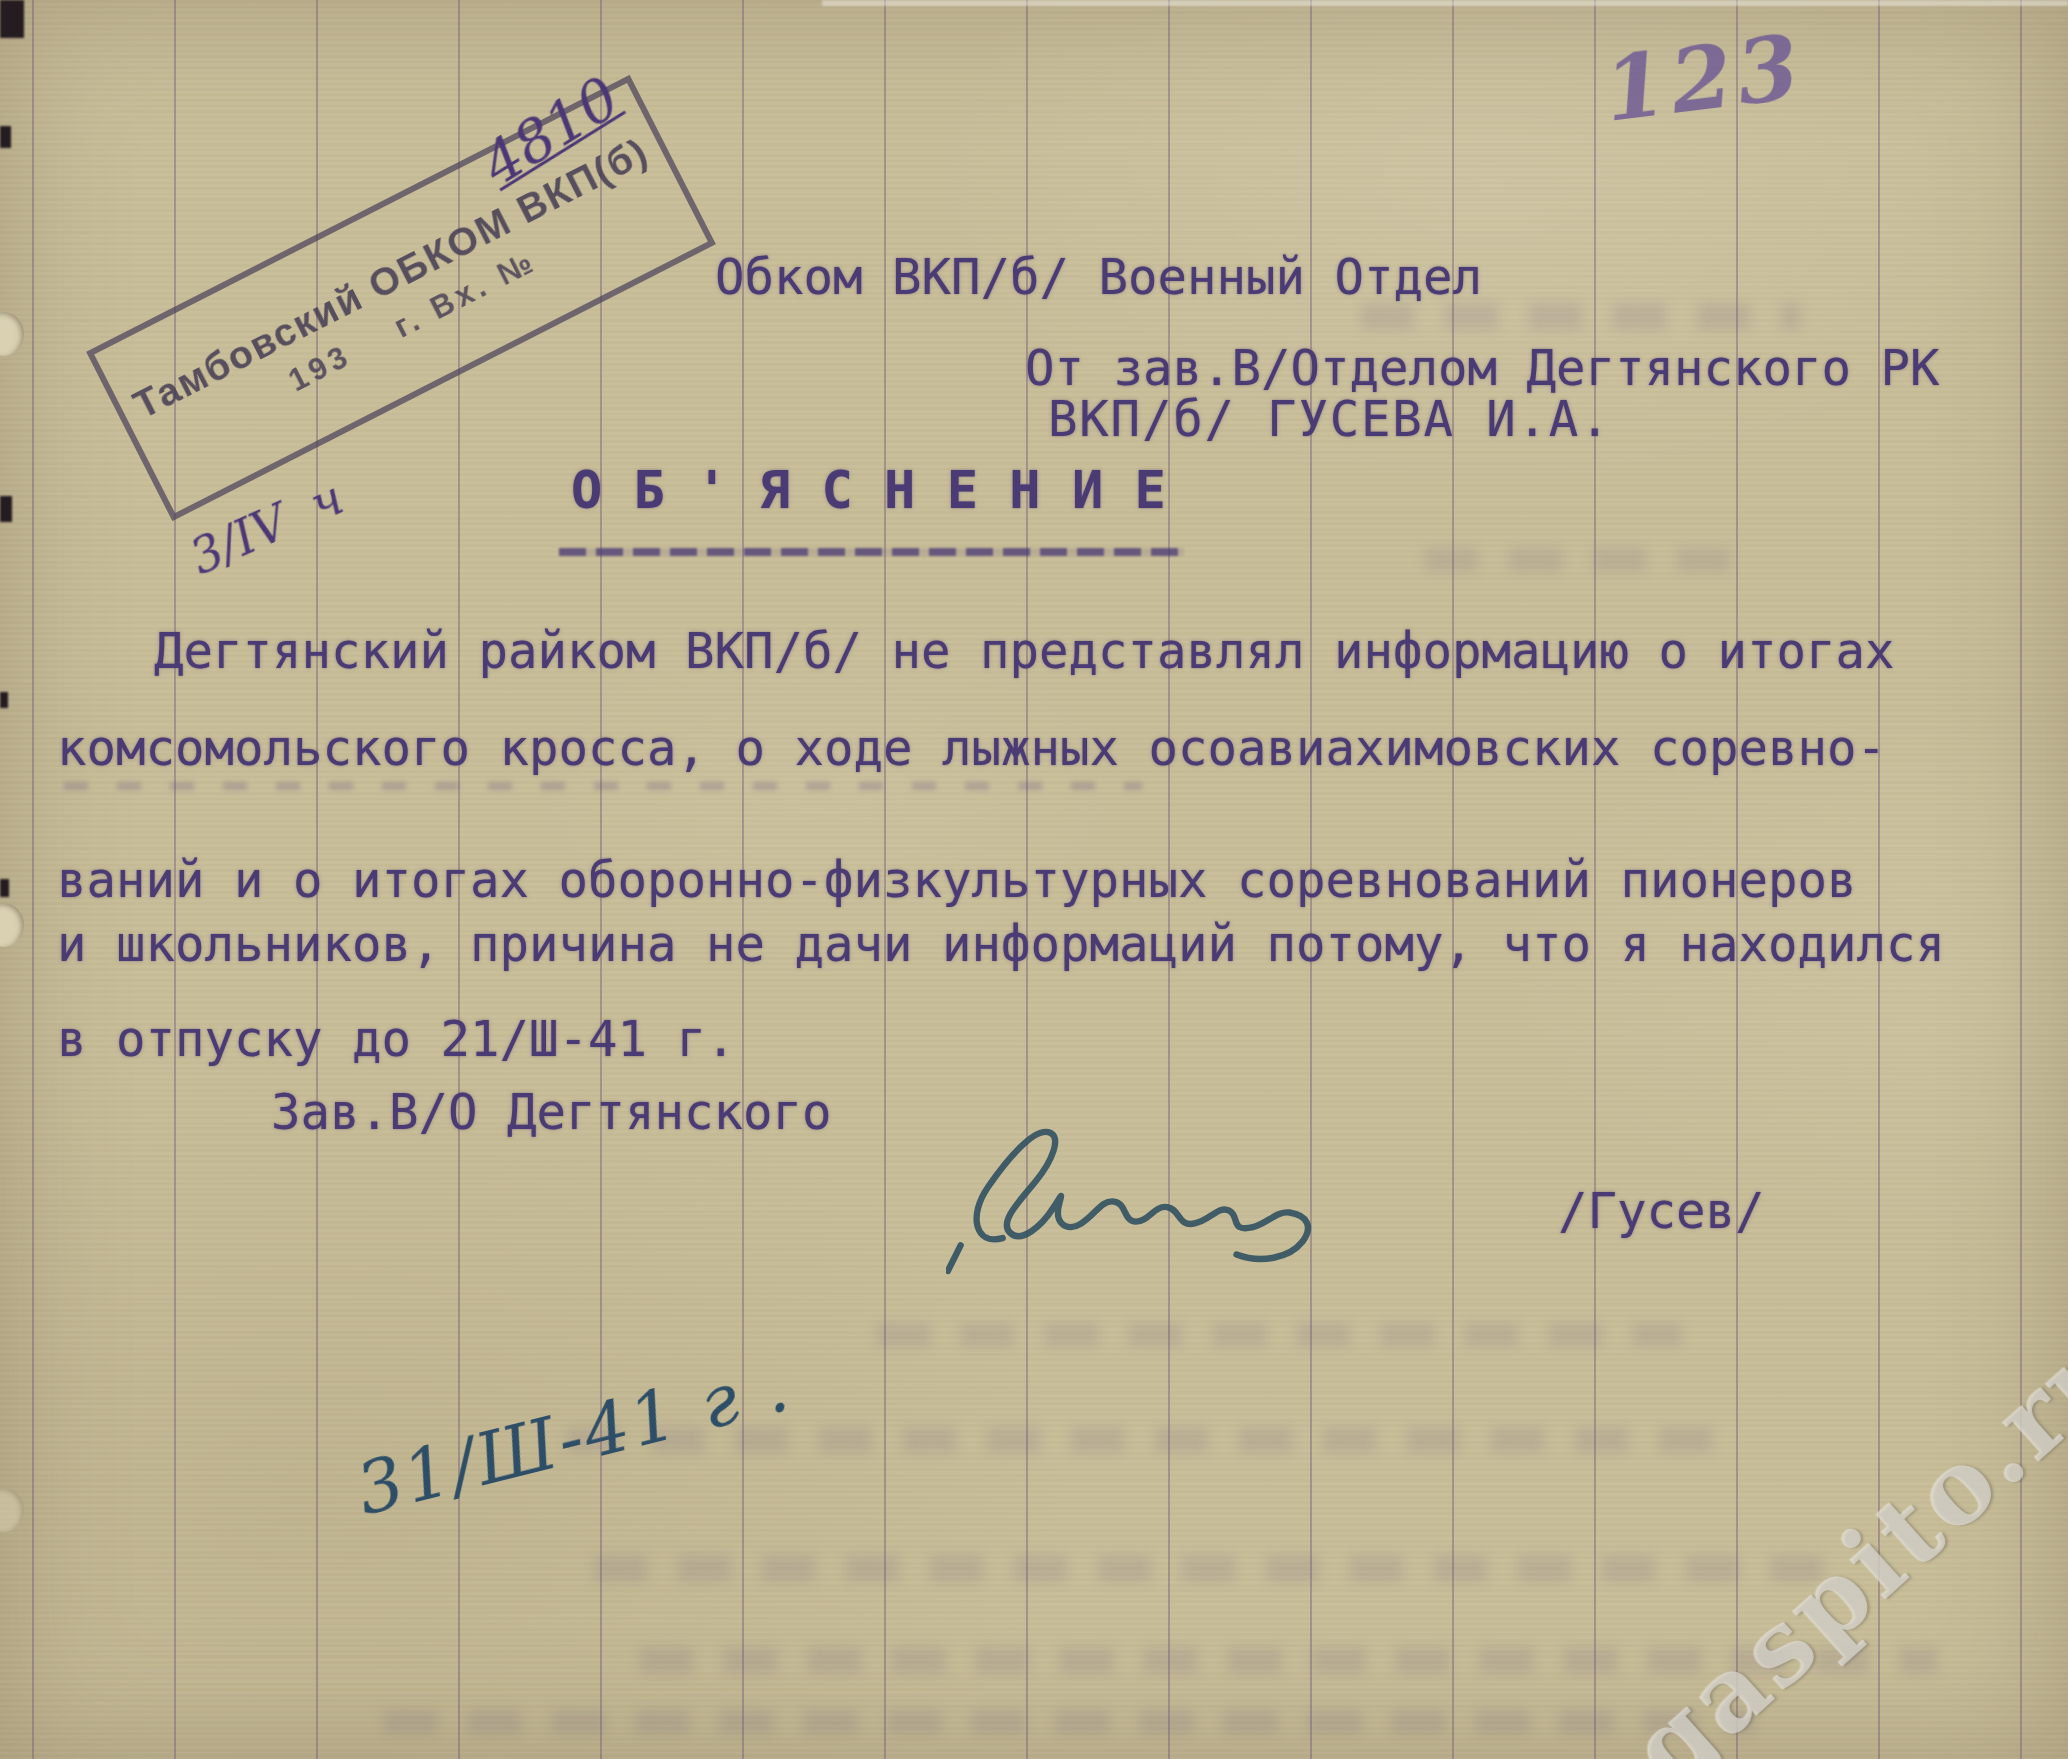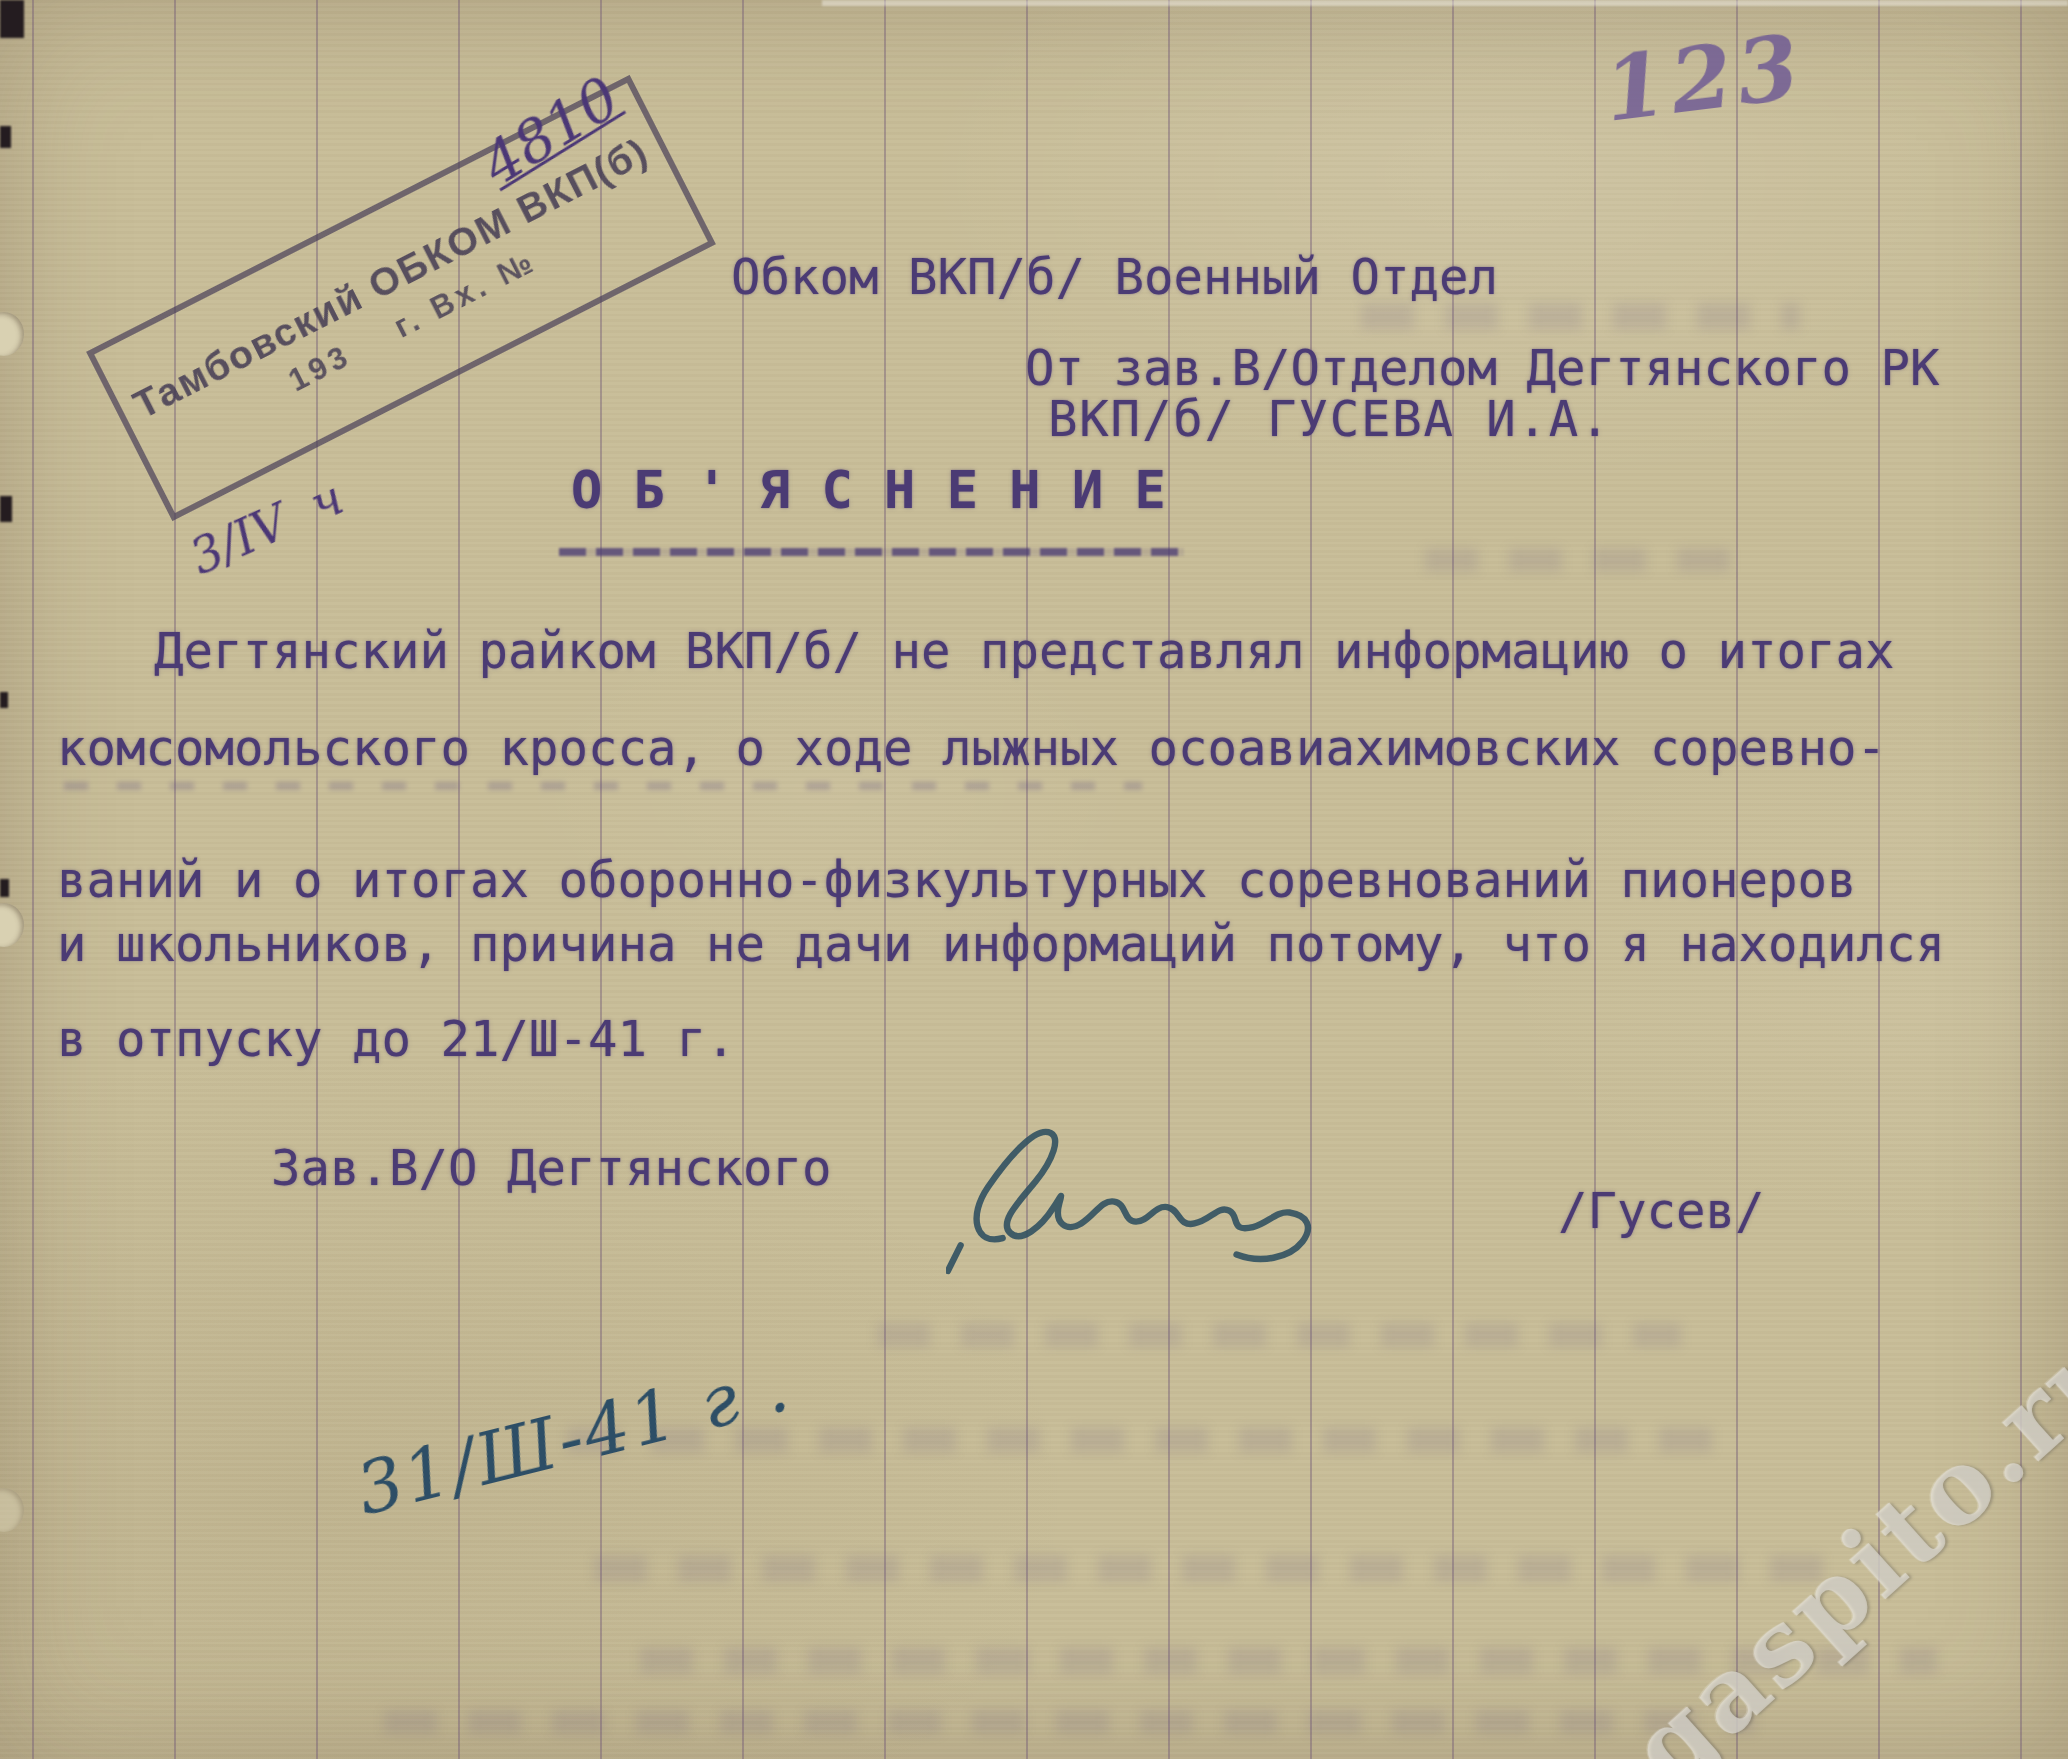--- a/index.html
+++ b/index.html
@@ -137,35 +137,35 @@
 
   <div class="stamp-box">
     <div class="stamp-line1">Тамбовский ОБКОМ ВКП(б)</div>
     <div class="stamp-line2">193    г. Вх. №</div>
     <div class="handwritten stamp-number">4810</div>
     <div class="handwritten stamp-date">3/IV  ч</div>
   </div>
 
   <div class="handwritten page-number">123</div>
 
-  <div class="typed" style="left:731px;top:249px;">Обком ВКП/б/ Военный Отдел</div>
+  <div class="typed" style="left:715px;top:249px;">Обком ВКП/б/ Военный Отдел</div>
   <div class="typed" style="left:1025px;top:340px;">От зав.В/Отделом Дегтянского РК</div>
   <div class="typed" style="left:1016px;top:391px;letter-spacing:1.8px;margin-left:32px;">ВКП/б/ ГУСЕВА И.А.</div>
 
   <div class="typed" style="left:571px;top:460px;font-size:52px;font-weight:bold;">О Б ' Я С Н Е Н И Е</div>
   <div class="title-underline" style="left:559px;top:548px;width:625px;"></div>
 
   <div class="typed" style="left:154px;top:623px;">Дегтянский райком ВКП/б/ не представлял информацию о итогах</div>
   <div class="typed" style="left:57px;top:720px;">комсомольского кросса, о ходе лыжных осоавиахимовских соревно-</div>
   <div class="erasure" style="left:64px;top:782px;width:1078px;"></div>
   <div class="typed" style="left:57px;top:852px;">ваний и о итогах оборонно-физкультурных соревнований пионеров</div>
   <div class="typed" style="left:57px;top:916px;">и школьников, причина не дачи информаций потому, что я находился</div>
   <div class="typed" style="left:57px;top:1011px;">в отпуску до 21/Ш-41 г.</div>
 
-  <div class="typed" style="left:271px;top:1140px;">Зав.В/О Дегтянского</div>
+  <div class="typed" style="left:271px;top:1084px;">Зав.В/О Дегтянского</div>
 
   <svg class="sig-svg" width="402" height="174" viewBox="0 0 440 190">
     <g fill="none" stroke="#2d4e60" stroke-width="7" stroke-linecap="round" stroke-linejoin="round" opacity="0.88">
       <path d="M16,148 L2,176"></path>
       <path d="M62,140 C32,148 24,116 46,84 C68,52 96,20 112,24 C128,28 116,56 98,78 C80,100 58,122 70,134 C82,146 104,128 118,106 C126,94 128,88 124,102 C118,124 132,134 148,124 C164,114 170,98 184,100 C198,102 194,122 208,122 C222,122 228,104 242,106 C256,108 254,128 272,124 C290,120 298,104 310,110 C322,116 310,134 336,128 C352,124 362,110 376,112 C396,115 402,128 390,144 C376,162 344,168 318,158"></path>
     </g>
   </svg>
 
   <div class="typed" style="left:1546px;top:1183px;margin-left:12px;">/Гусев/</div>
 

